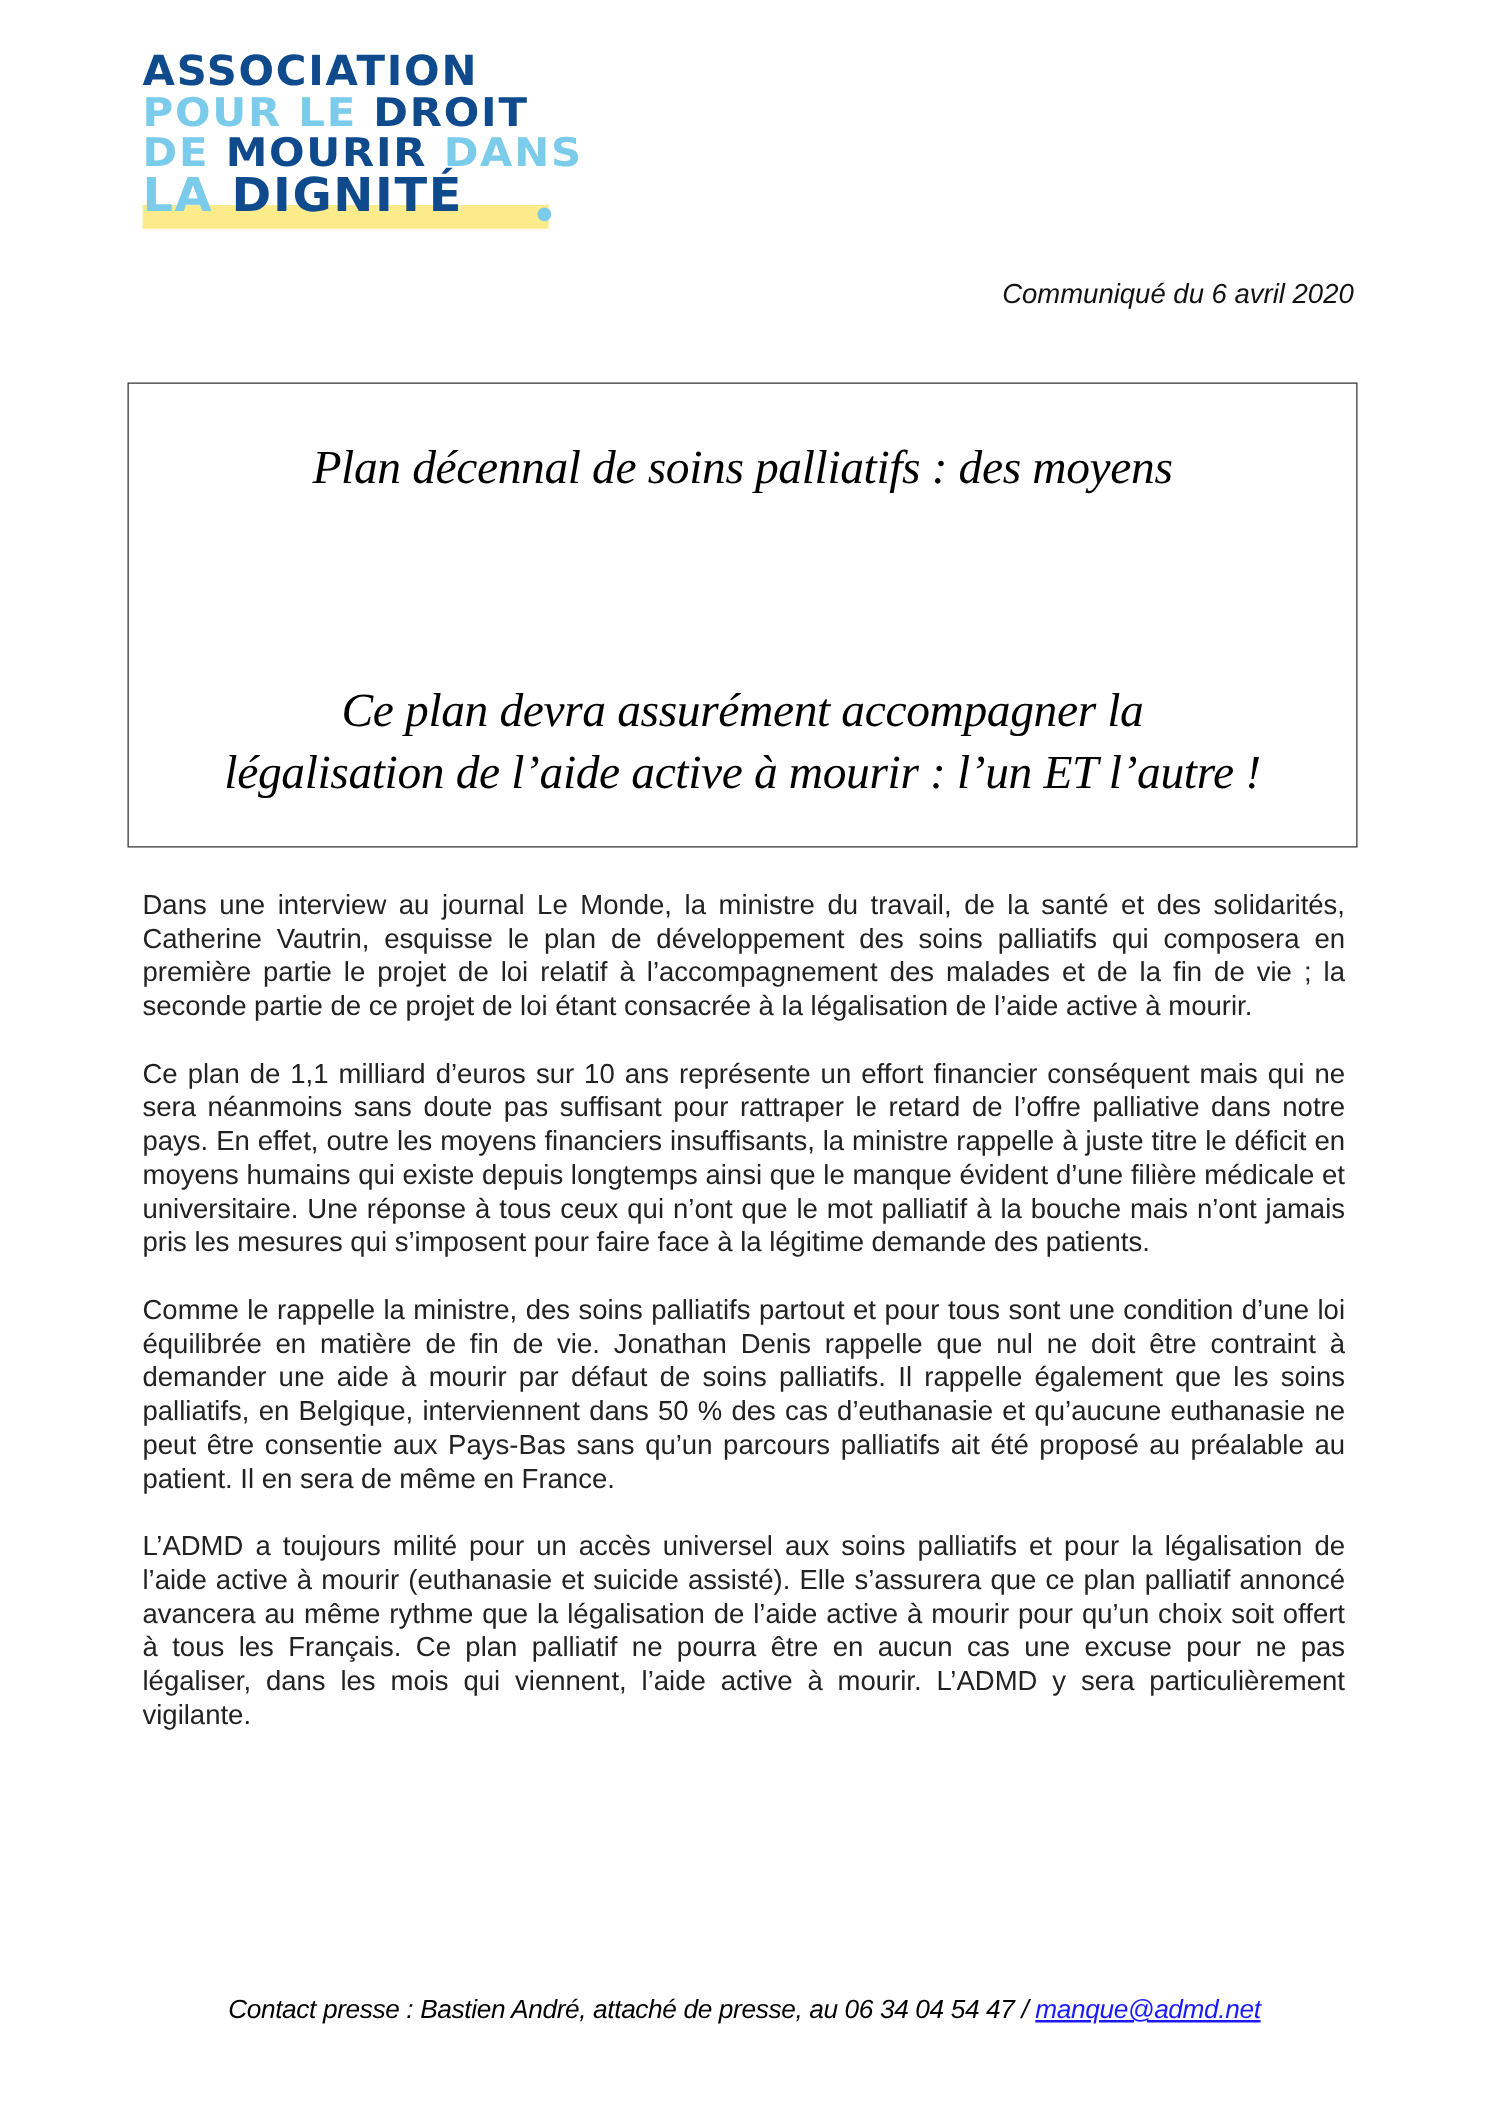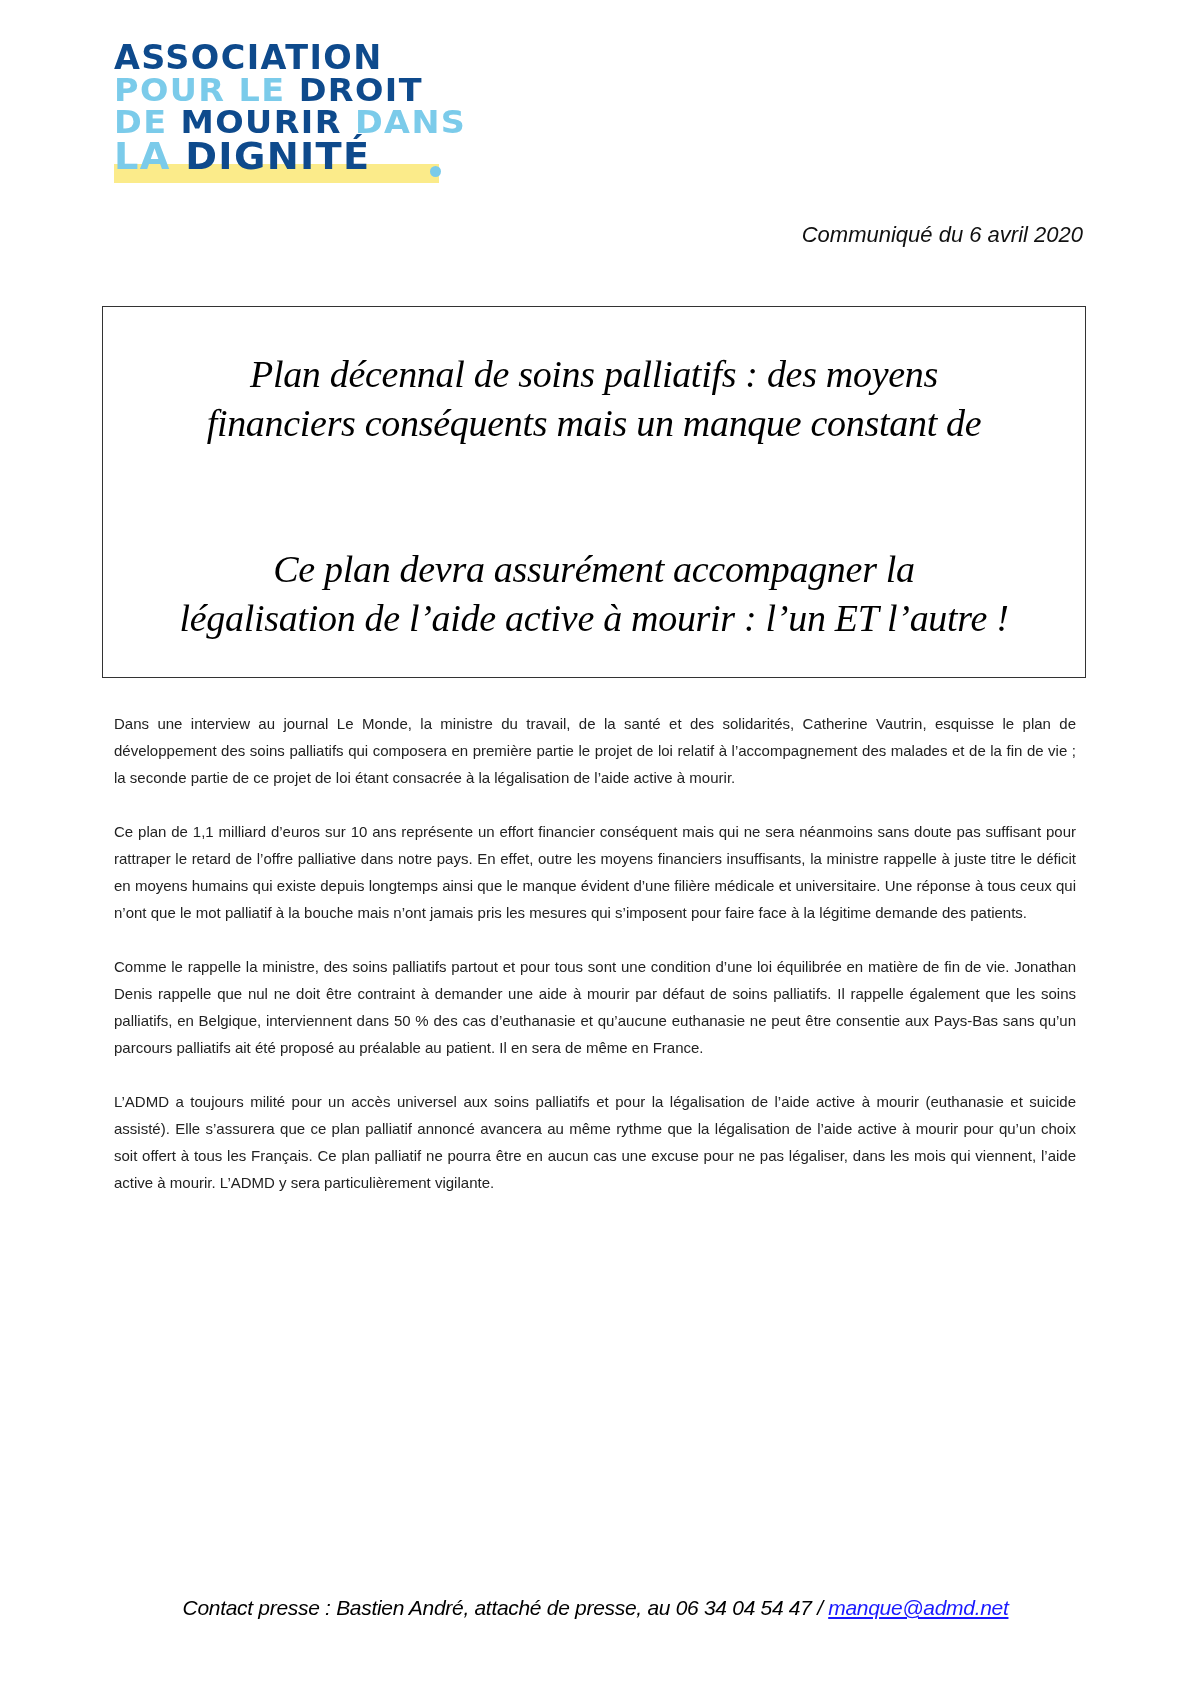--- a/index.html
+++ b/index.html
@@ -89,21 +89,21 @@
       letter-spacing: -0.3px;
     }
     .title-box .h1 { top: 43px; }
     .title-box .h2 { top: 238px; }
 
     .body-text {
       position: absolute;
       left: 114px;
       top: 710px;
       width: 962px;
-      font-size: 15px;
+      font-size: 22px;
       line-height: 27px;
       color: #222;
       text-align: justify;
     }
     .body-text p {
       margin: 0 0 27px 0;
     }
 
     .footer {
       position: absolute;
@@ -139,21 +139,20 @@
     <span class="light">LA </span><span class="dark">DIGNITÉ</span>
   </div>
   <div class="dot"></div>
 </div>
 
 <div class="date">Communiqué du 6 avril 2020</div>
 
 <div class="title-box">
   <div class="heading h1">
     <div>Plan décennal de soins palliatifs : des moyens</div>
-    <div>financiers conséquents mais un manque constant de</div>
   </div>
   <div class="heading h2">
     <div>Ce plan devra assurément accompagner la</div>
     <div>légalisation de l’aide active à mourir : l’un ET l’autre !</div>
   </div>
 </div>
 
 <div class="body-text">
   <p>Dans une interview au journal Le Monde, la ministre du travail, de la santé et des solidarités, Catherine Vautrin, esquisse le plan de développement des soins palliatifs qui composera en première partie le projet de loi relatif à l’accompagnement des malades et de la fin de vie ; la seconde partie de ce projet de loi étant consacrée à la légalisation de l’aide active à mourir.</p>
   <p>Ce plan de 1,1 milliard d’euros sur 10 ans représente un effort financier conséquent mais qui ne sera néanmoins sans doute pas suffisant pour rattraper le retard de l’offre palliative dans notre pays. En effet, outre les moyens financiers insuffisants, la ministre rappelle à juste titre le déficit en moyens humains qui existe depuis longtemps ainsi que le manque évident d’une filière médicale et universitaire. Une réponse à tous ceux qui n’ont que le mot palliatif à la bouche mais n’ont jamais pris les mesures qui s’imposent pour faire face à la légitime demande des patients.</p>

